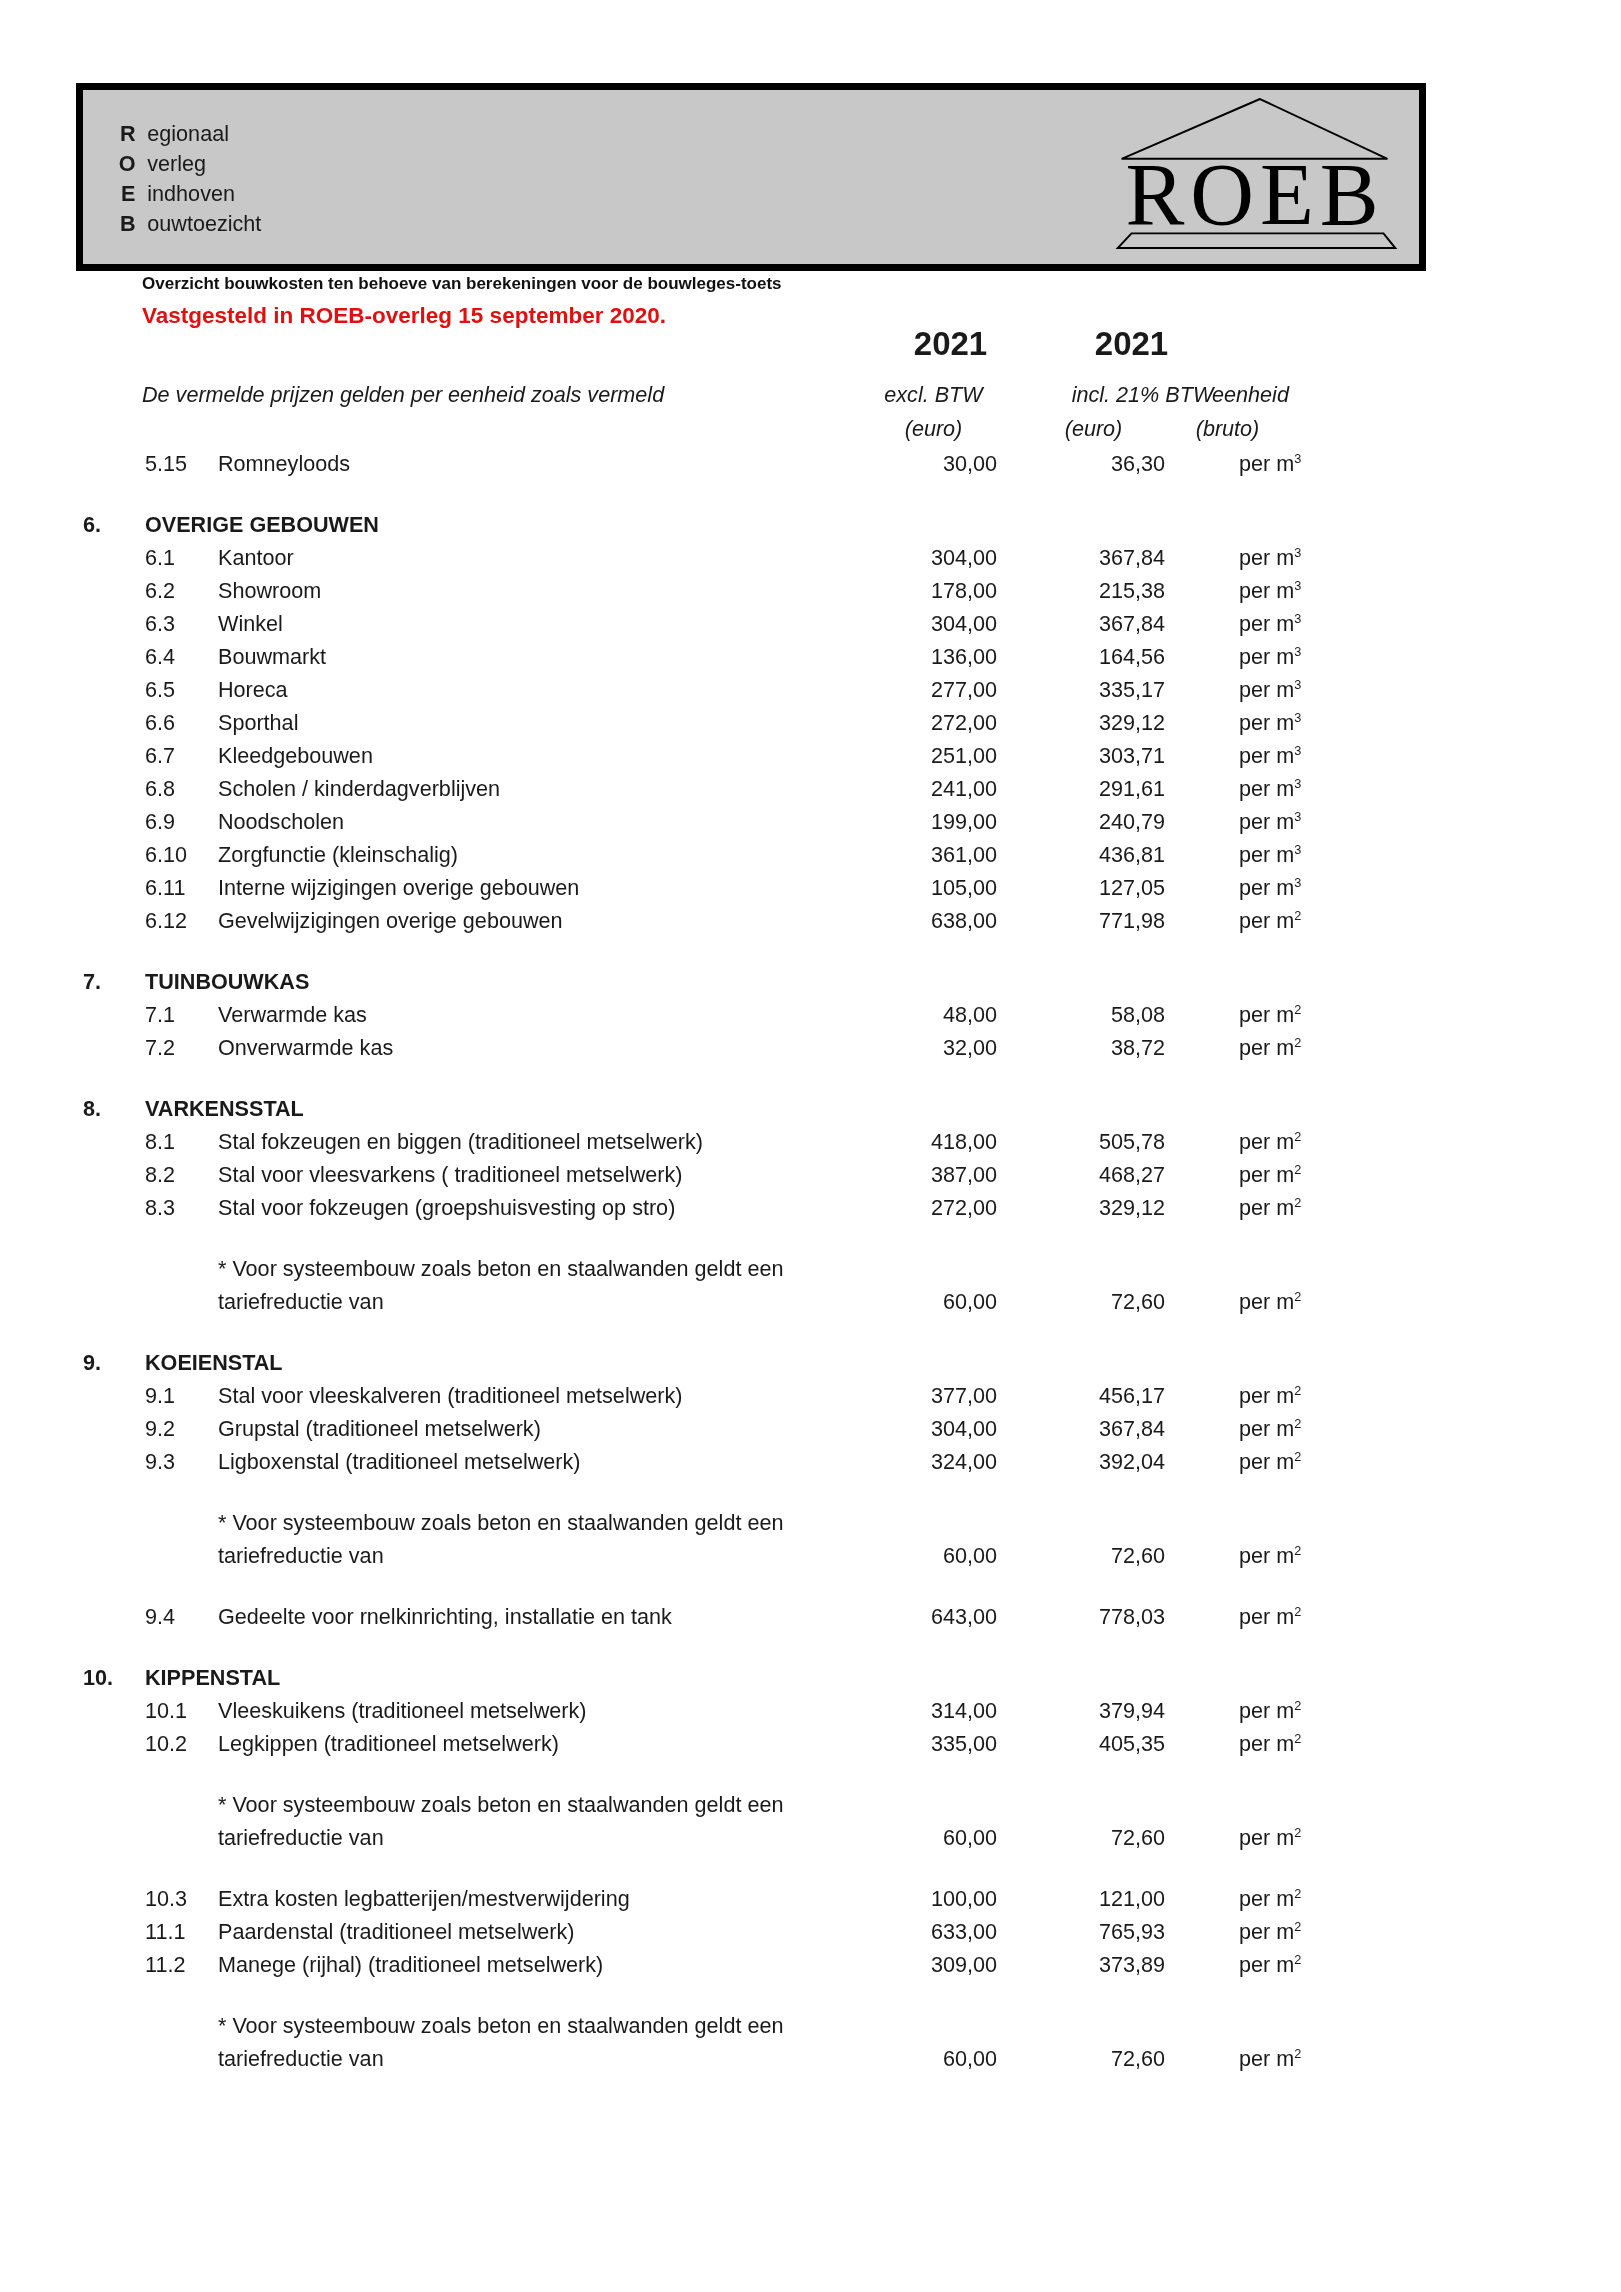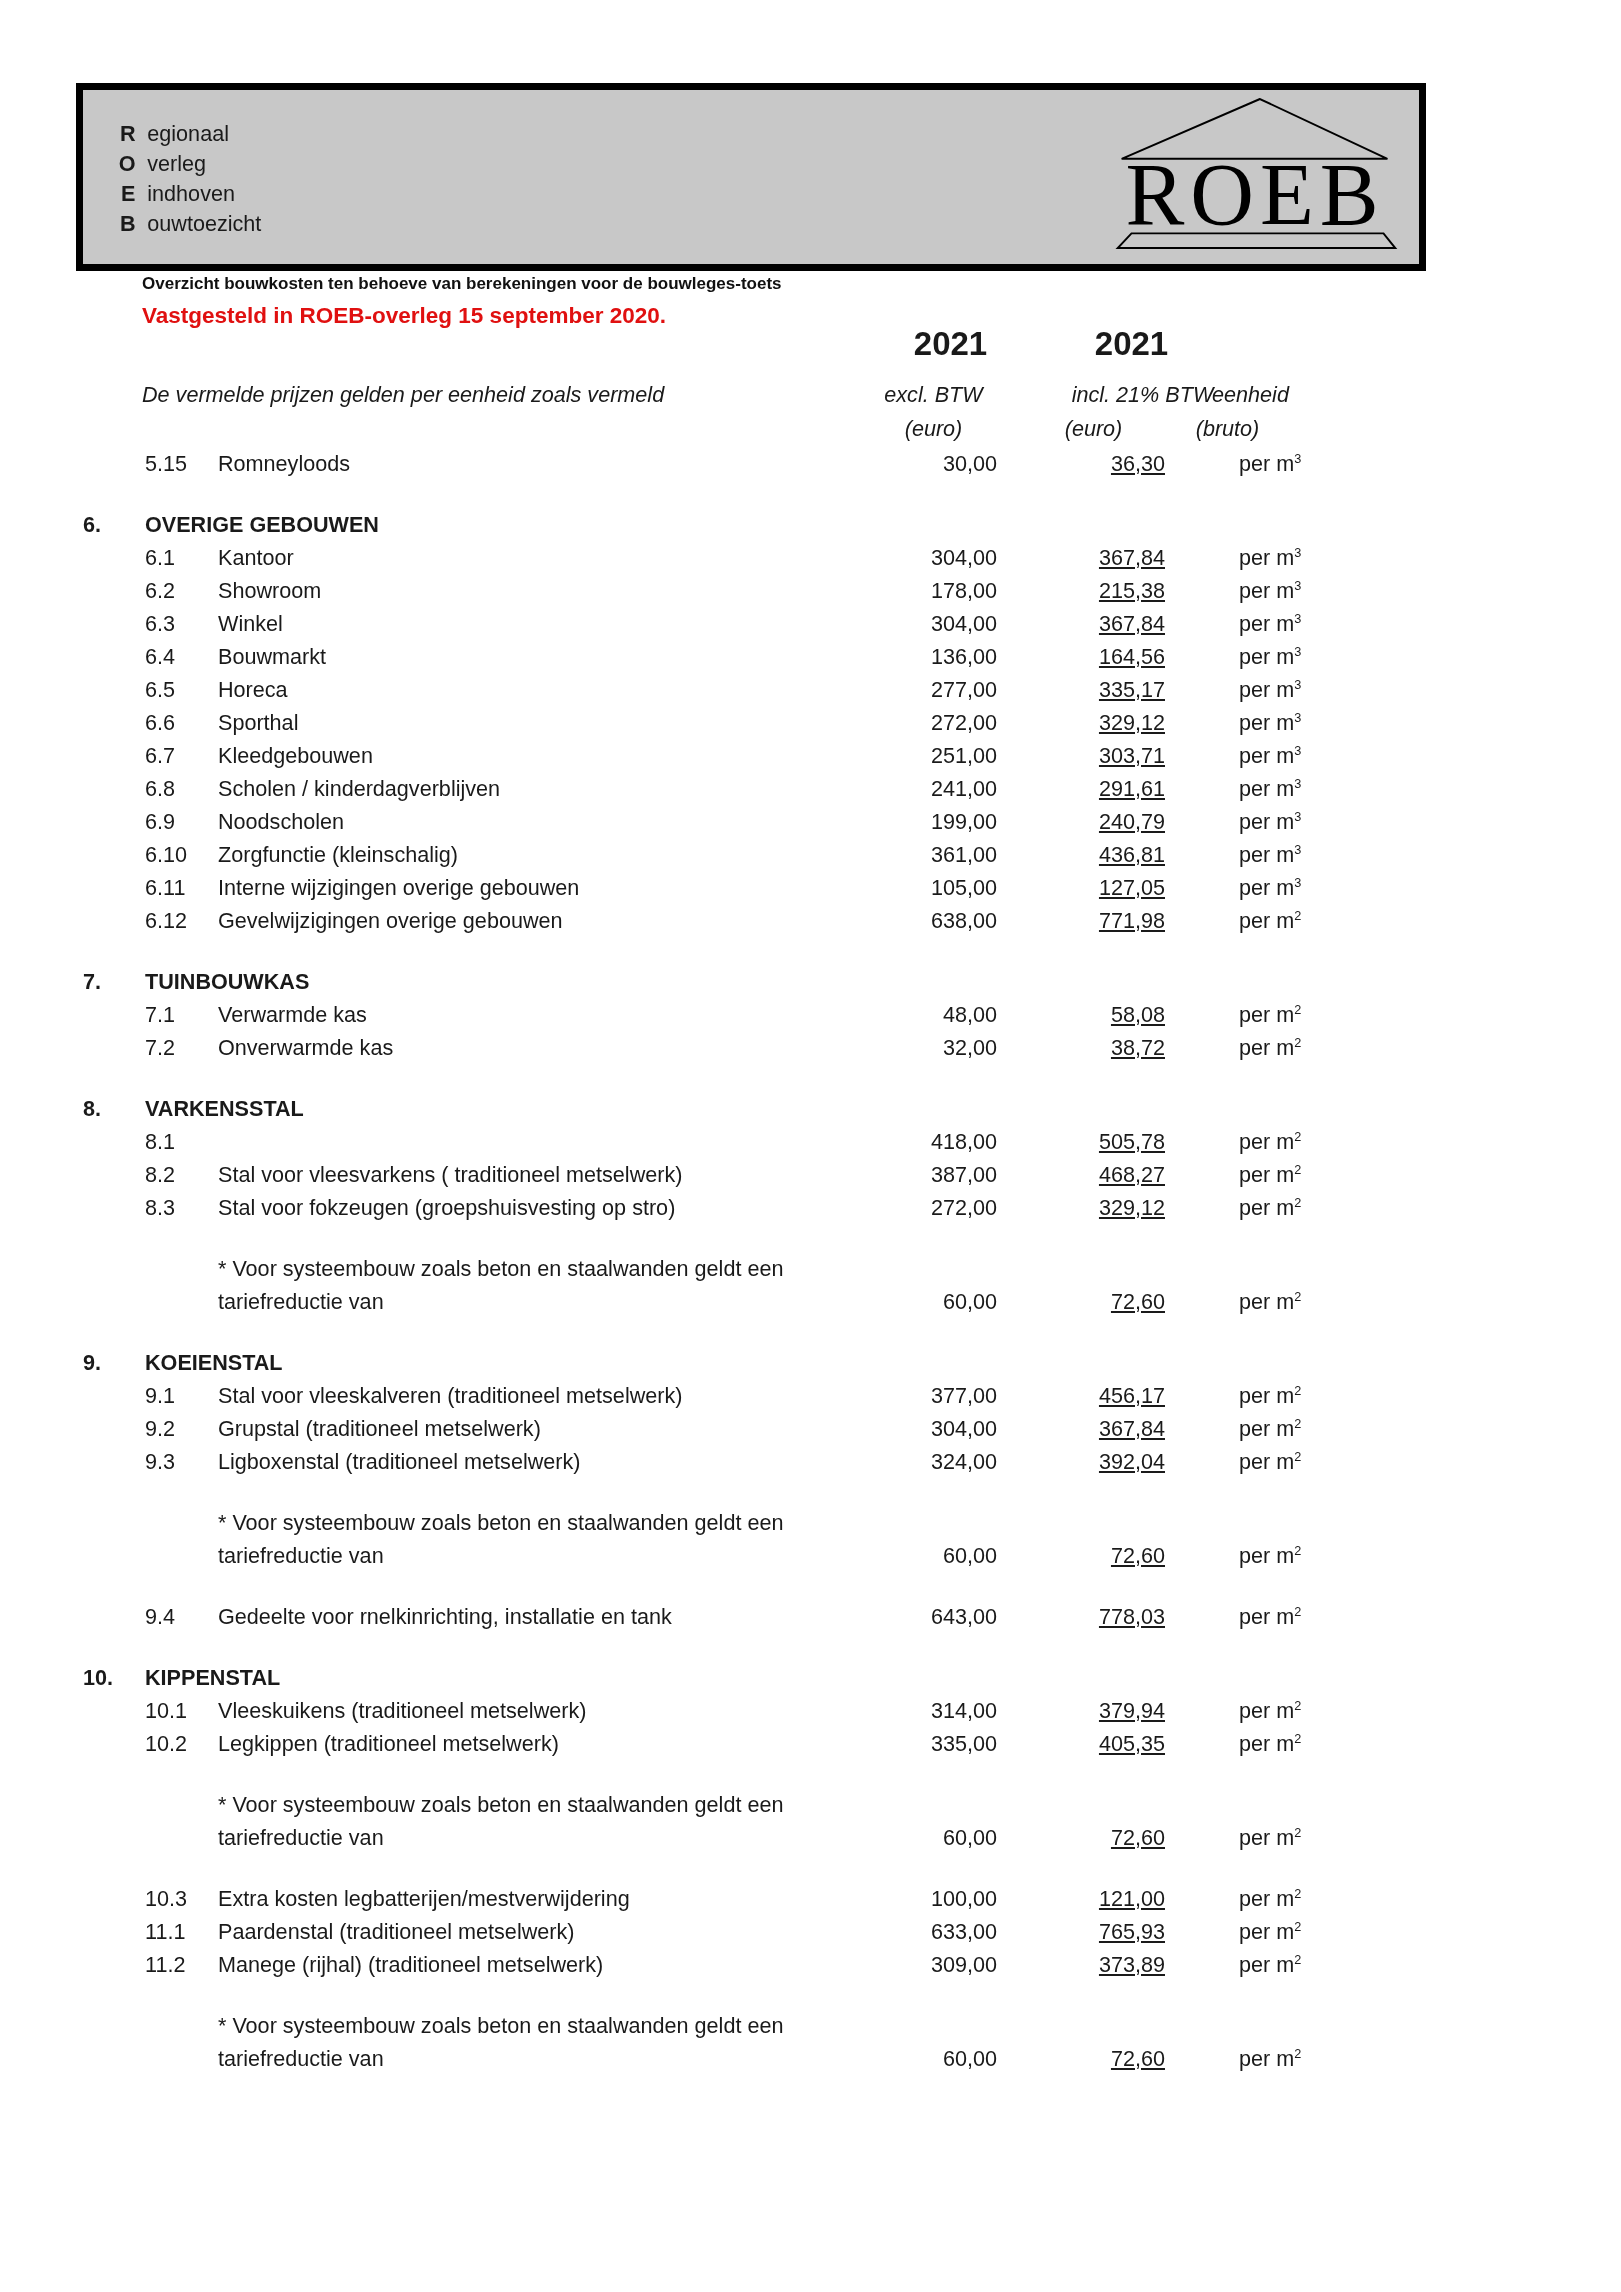--- a/index.html
+++ b/index.html
@@ -38,21 +38,21 @@
   .rows{position:absolute;left:0;top:447px;width:1621px;}
   .row{position:relative;height:33px;line-height:33px;font-size:21.6px;}
   .t-section{margin-top:28px;}
   .t-note1{margin-top:28px;}
   .t-itemgap{margin-top:28px;}
   .c-secnum{position:absolute;left:83px;font-weight:700;}
   .c-num{position:absolute;left:145px;}
   .c-sectitle{position:absolute;left:145px;font-weight:700;}
   .c-desc{position:absolute;left:218px;white-space:nowrap;}
   .c-excl{position:absolute;left:833px;width:164px;text-align:right;}
-  .c-incl{position:absolute;left:1000px;width:165px;text-align:right;text-decoration:underline;}
+  .c-incl{position:absolute;left:1000px;width:165px;text-align:right;}
   .c-unit{position:absolute;left:1239px;white-space:nowrap;}
   .sup{font-size:12.7px;position:relative;top:-7.8px;}
 </style>
 </head>
 <body>
 
 <div class="page">
 
   <div class="banner">
     <div class="banner-lines">
@@ -278,20 +278,21 @@
         <span class="c-desc"></span>
         <span class="c-excl"></span>
         <span class="c-incl"></span>
         <span class="c-unit"><span></span><span class="sup"></span></span>
       </div>
 
       <div class="row t-item">
         <span class="c-secnum"></span>
         <span class="c-num">8.1</span>
         <span class="c-sectitle"></span>
+        <span class="c-desc">Stal fokzeugen en biggen (traditioneel metselwerk)</span>
         <span class="c-excl">418,00</span>
         <span class="c-incl">505,78</span>
         <span class="c-unit"><span>per m</span><span class="sup">2</span></span>
       </div>
 
       <div class="row t-item">
         <span class="c-secnum"></span>
         <span class="c-num">8.2</span>
         <span class="c-sectitle"></span>
         <span class="c-desc">Stal voor vleesvarkens ( traditioneel metselwerk)</span>

